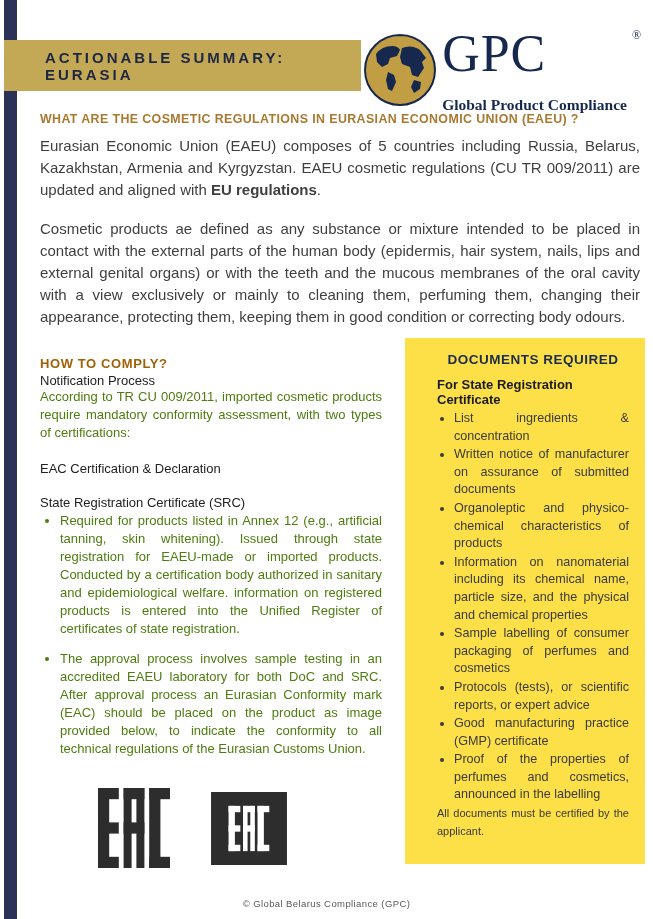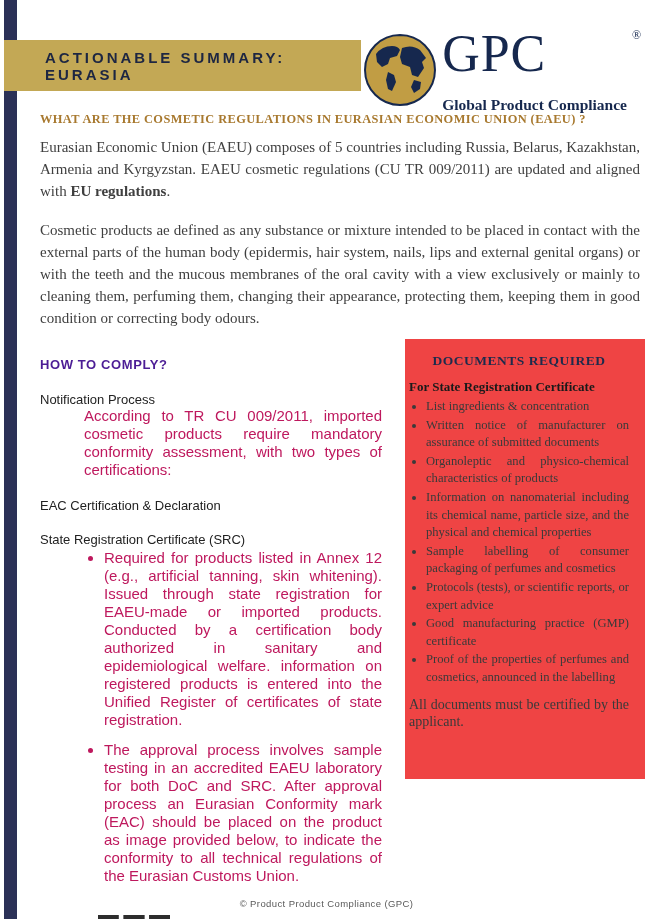--- a/index.html
+++ b/index.html
@@ -68,21 +68,20 @@
   .logo-tagline {
     font-size: 15.5px;
     font-weight: bold;
     margin-top: 18px;
     white-space: nowrap;
   }
 
   
   .intro {
     margin: 12px 13px 0 40px;
-    font-family: Liberation Serif, serif;
   }
   .intro-heading {
     color: #a8792f;
     font-size: 12.4px;
     font-weight: bold;
     letter-spacing: 0.4px;
     margin-bottom: 9px;
   }
   .intro p {
     color: #3f3f3f;
@@ -97,38 +96,37 @@
     display: flex;
     align-items: flex-start;
     margin: 10px 8px 0 40px;
   }
   .left-col {
     width: 352px;
     padding-top: 18px;
     padding-right: 10px;
   }
   .gold-heading {
-    color: #4c1d95;
+    color: #a16207;
     font-size: 13px;
     font-weight: bold;
     letter-spacing: 0.6px;
-    margin-bottom: 20px;
+    margin-bottom: 2px;
   }
   .left-col h3 {
     color: #222222;
     font-size: 13px;
     font-weight: normal;
     margin-top: 0;
   }
   .left-col p, .left-col li {
-    color: #be185d;
-    font-size: 15px;
+    color: #4d7c0f;
+    font-size: 13px;
     line-height: 18px;
     text-align: justify;
-    margin-left: 44px;
   }
   .block { margin-bottom: 19px; }
   .left-col ul {
     list-style: disc;
     padding-left: 20px;
     margin-top: 2px;
   }
   .left-col li + li { margin-top: 12px; }
 
   
@@ -137,24 +135,23 @@
     align-items: center;
     gap: 38px;
     margin-top: 30px;
     margin-left: 55px;
   }
 
   
   .sidebar {
     width: 240px;
     margin-left: 13px;
-    background: #ef4444;
-    padding: 14px 16px 24px 4px;
+    background: #fde047;
+    padding: 14px 16px 24px 32px;
     min-height: 440px;
-    font-family: Liberation Serif, serif;
   }
   .sidebar-heading {
     text-align: center;
     color: #1d2b4c;
     font-size: 13.5px;
     font-weight: bold;
     letter-spacing: 0.5px;
     margin-bottom: 10px;
   }
   .sidebar-subheading {
@@ -169,24 +166,24 @@
   }
   .sidebar li {
     color: #3a3a3a;
     font-size: 12.6px;
     line-height: 17.6px;
     text-align: justify;
     margin-bottom: 1px;
   }
   .sidebar-note {
     color: #3a3a3a;
-    font-size: 14px;
+    font-size: 11px;
     line-height: 17.6px;
     text-align: justify;
-    margin-top: 9px;
+    margin-top: 1px;
   }
 
   
   .footer {
     position: absolute;
     left: 0; right: 0;
     bottom: 10px;
     text-align: center;
     color: #595959;
     font-size: 9.5px;
@@ -301,15 +298,15 @@
         <li>Sample labelling of consumer packaging of perfumes and cosmetics</li>
         <li>Protocols (tests), or scientific reports, or expert advice</li>
         <li>Good manufacturing practice (GMP) certificate</li>
         <li>Proof of the properties of perfumes and cosmetics, announced in the labelling</li>
       </ul>
       <p class="sidebar-note">All documents must be certified by the applicant.</p>
     </aside>
 
   </div>
 
-  <div class="footer">© Product Product Compliance (GPC)</div>
+  <div class="footer">© Global Belarus Compliance (GPC)</div>
 
 </div>
 
 </body></html>

